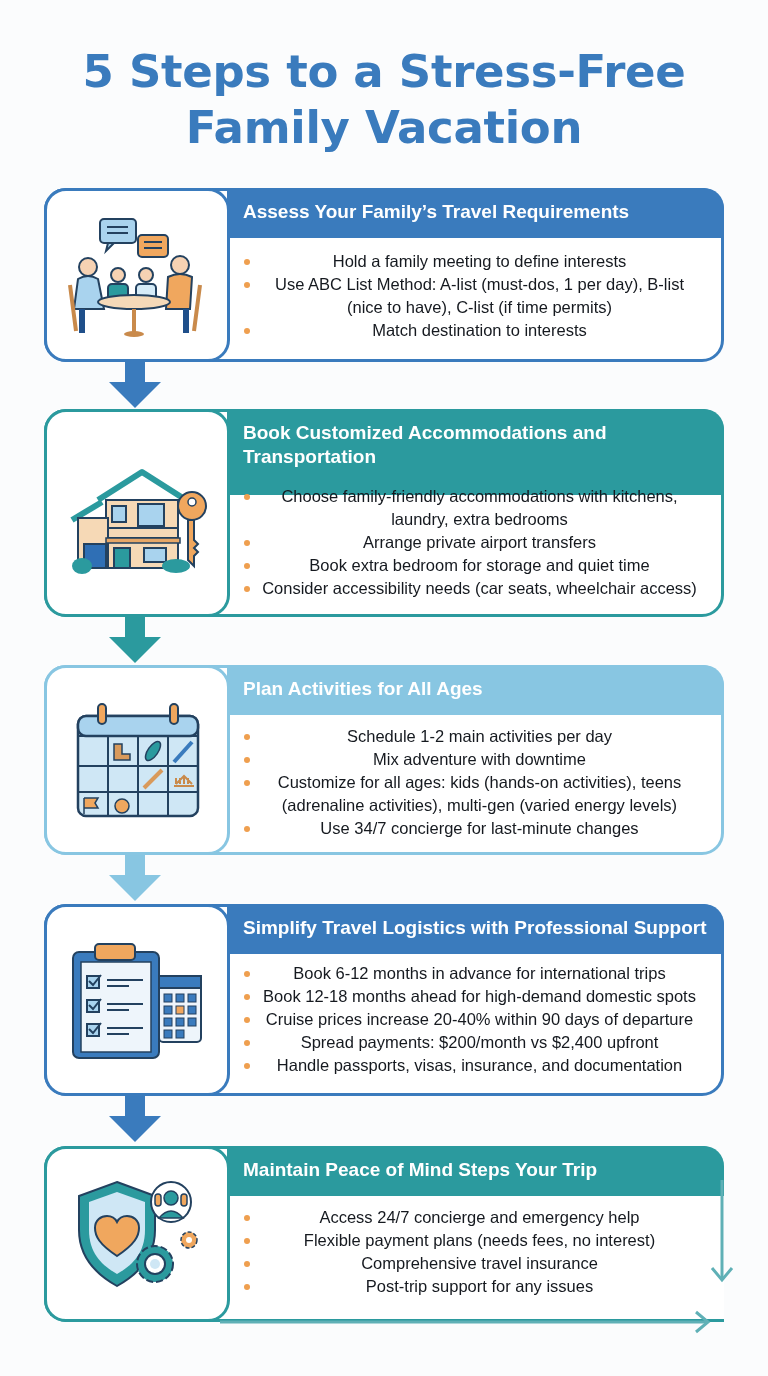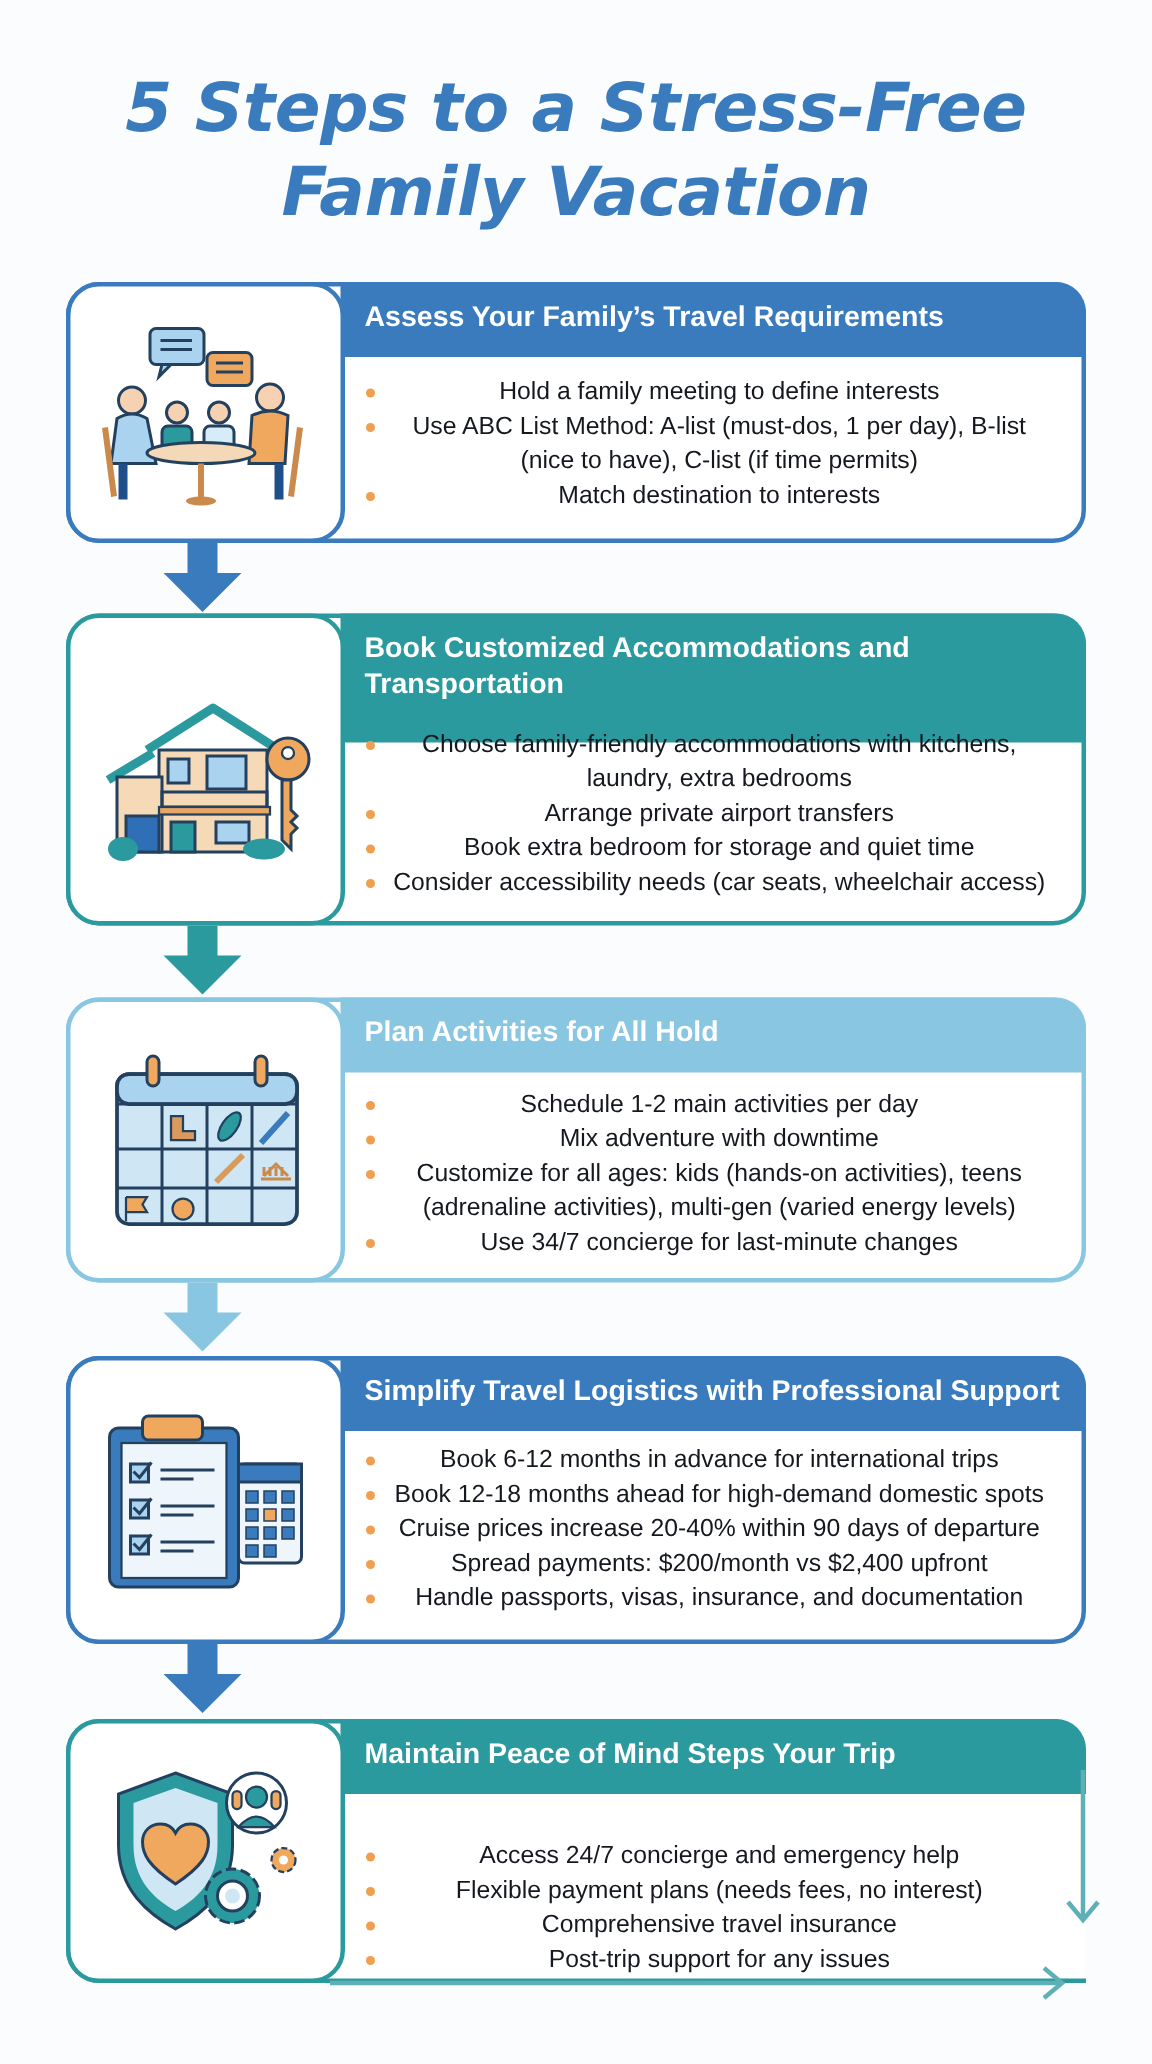--- a/index.html
+++ b/index.html
@@ -4,21 +4,20 @@
 <style>
   * { box-sizing: border-box; margin: 0; padding: 0; }
   html, body { width: 768px; height: 1376px; background: #fbfcfd; overflow: hidden; }
   body { font-family: "Liberation Sans", "DejaVu Sans", sans-serif; color: #1a1f26; position: relative; }
 
   .title {
     position: absolute; left: 0; top: 44px; width: 768px;
     text-align: center; color: #3a7bbd; font-weight: 700;
     font-size: 45px; line-height: 56px; letter-spacing: -0.3px;
     font-family: "DejaVu Sans", sans-serif;
-    font-style: italic;
   }
 
   .step { position: absolute; left: 44px; width: 680px; }
   .step .frame {
     position: absolute; left: 0; top: 0; right: 0; bottom: 0;
     border: 3px solid var(--c); border-radius: 22px; background: #fff;
   }
   .step .header {
     position: absolute; left: 183px; top: 0; right: 0;
     background: var(--c); border-top-right-radius: 20px;
@@ -132,21 +131,21 @@
 </section>
 
 <svg class="arrow" style="top:617px;" viewBox="0 0 56 46">
   <rect x="18" y="0" width="20" height="22" fill="#2b9a9e"></rect>
   <path d="M2 20 H54 L28 46z" fill="#2b9a9e"></path>
 </svg>
 
 <section class="step" style="--c:#88c6e2; top:665px; height:190px;">
   <div class="frame"></div>
   <div class="header" style="height:50px;">
-    <span>Plan Activities for All Hold</span>
+    <span>Plan Activities for All Ages</span>
   </div>
   <div class="iconbox">
     <svg width="130" height="120" viewBox="0 0 130 120">
       <rect x="6" y="16" width="120" height="100" rx="8" fill="#cfe7f5" stroke="#23415f" stroke-width="2.5"></rect>
       <rect x="6" y="16" width="120" height="20" rx="8" fill="#a9d3ee" stroke="#23415f" stroke-width="2.5"></rect>
       <rect x="26" y="4" width="8" height="20" rx="4" fill="#f0a75e" stroke="#23415f" stroke-width="2"></rect>
       <rect x="98" y="4" width="8" height="20" rx="4" fill="#f0a75e" stroke="#23415f" stroke-width="2"></rect>
       <g stroke="#23415f" stroke-width="2">
         <line x1="6" y1="36" x2="126" y2="36"></line>
         <line x1="6" y1="66" x2="126" y2="66"></line>
@@ -253,21 +252,21 @@
       <path d="M92 44 q12 -14 24 0z" fill="#2b9a9e" stroke="#23415f" stroke-width="1.5"></path>
       <rect x="88" y="20" width="6" height="12" rx="3" fill="#f0a75e" stroke="#23415f" stroke-width="1.5"></rect>
       <rect x="114" y="20" width="6" height="12" rx="3" fill="#f0a75e" stroke="#23415f" stroke-width="1.5"></rect>
       <circle cx="88" cy="90" r="18" fill="#2b9a9e" stroke="#23415f" stroke-width="2" stroke-dasharray="7 3"></circle>
       <circle cx="88" cy="90" r="10" fill="#fff" stroke="#23415f" stroke-width="2"></circle>
       <circle cx="88" cy="90" r="5" fill="#cfe7f5"></circle>
       <circle cx="122" cy="66" r="8" fill="#f0a75e" stroke="#23415f" stroke-width="1.5" stroke-dasharray="4 2"></circle>
       <circle cx="122" cy="66" r="3" fill="#fff"></circle>
     </svg>
   </div>
-  <div class="body" style="top:60px;margin-top:20px;">
+  <div class="body" style="top:60px;">
     <ul>
       <li>Access 24/7 concierge and emergency help</li>
       <li>Flexible payment plans (needs fees, no interest)</li>
       <li>Comprehensive travel insurance</li>
       <li>Post-trip support for any issues</li>
     </ul>
   </div>
 </section>
 
 <svg style="position:absolute; left:220px; top:1170px;" width="520" height="170" viewBox="0 0 520 170">

